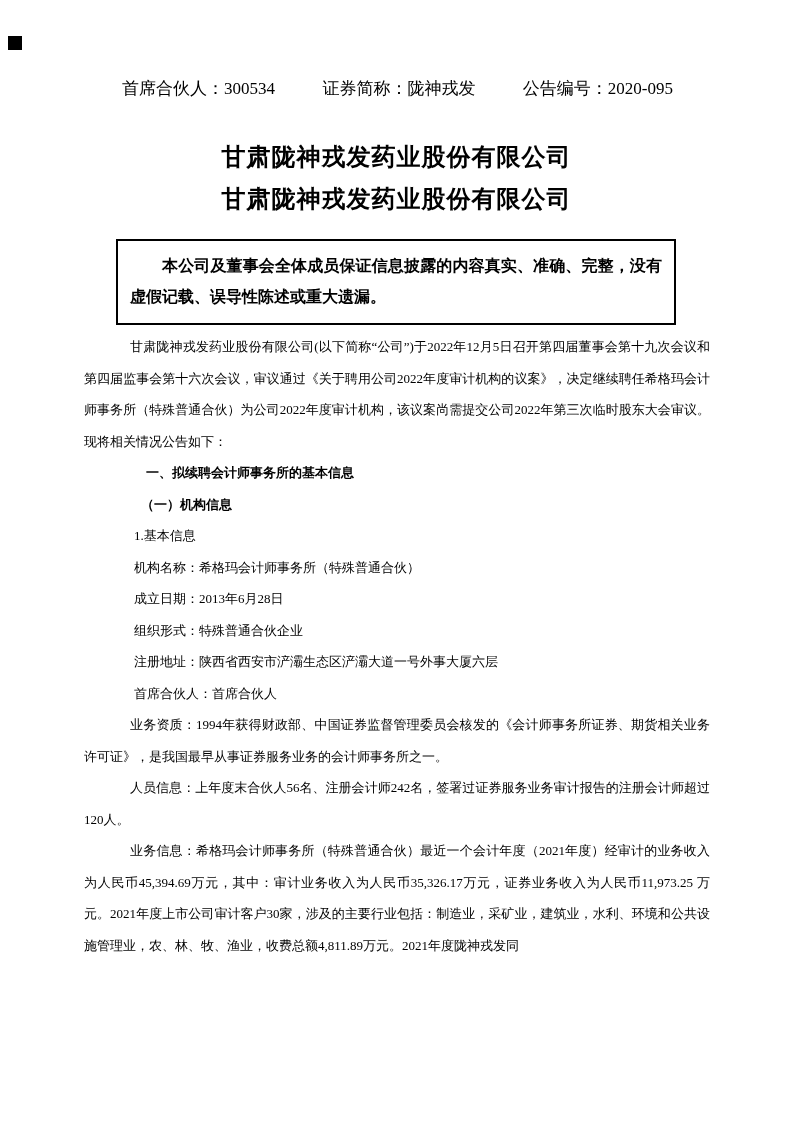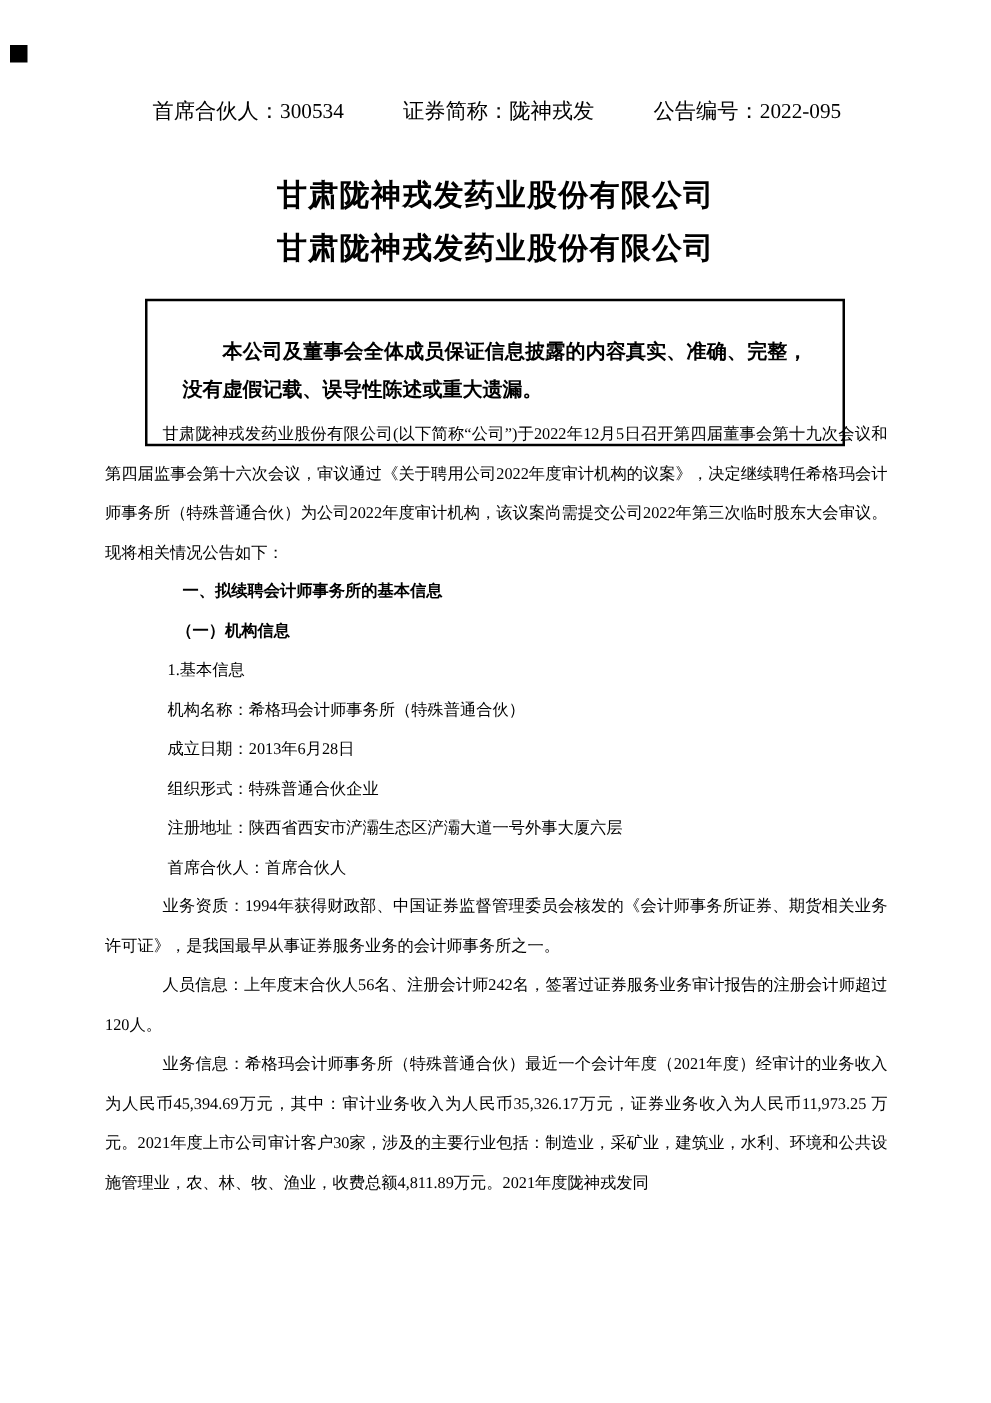--- a/index.html
+++ b/index.html
@@ -52,21 +52,21 @@
   .notice-box {
     position: absolute;
     top: 239px;
     left: 116px;
     width: 560px;
     box-sizing: border-box;
     border: 2px solid #000000;
     padding: 9px 12px 11px 12px;
   }
   .notice-box p {
-    margin: 16px;
+    margin: 0;
     font-size: 16px;
     font-weight: bold;
     line-height: 31px;
     text-indent: 32px;
     text-align: justify;
   }
   .doc-body {
     position: absolute;
     top: 331px;
     left: 84px;
@@ -87,21 +87,21 @@
 </head>
 <body>
 
 <div class="page">
 
   <div class="corner-mark"></div>
 
   <div class="doc-header">
     <span class="h-item"><span>首席合伙人：</span><span>300534</span></span>
     <span class="h-item"><span>证券简称：</span><span>陇神戎发</span></span>
-    <span class="h-item"><span>公告编号：</span><span>2022-095</span></span>
+    <span class="h-item"><span>公告编号：</span><span>2020-095</span></span>
   </div>
 
   <div class="titles">
     <p class="title-line">甘肃陇神戎发药业股份有限公司</p>
     <p class="title-line">甘肃陇神戎发药业股份有限公司</p>
   </div>
 
   <div class="notice-box">
     <p>本公司及董事会全体成员保证信息披露的内容真实、准确、完整，没有虚假记载、误导性陈述或重大遗漏。</p>
   </div>

